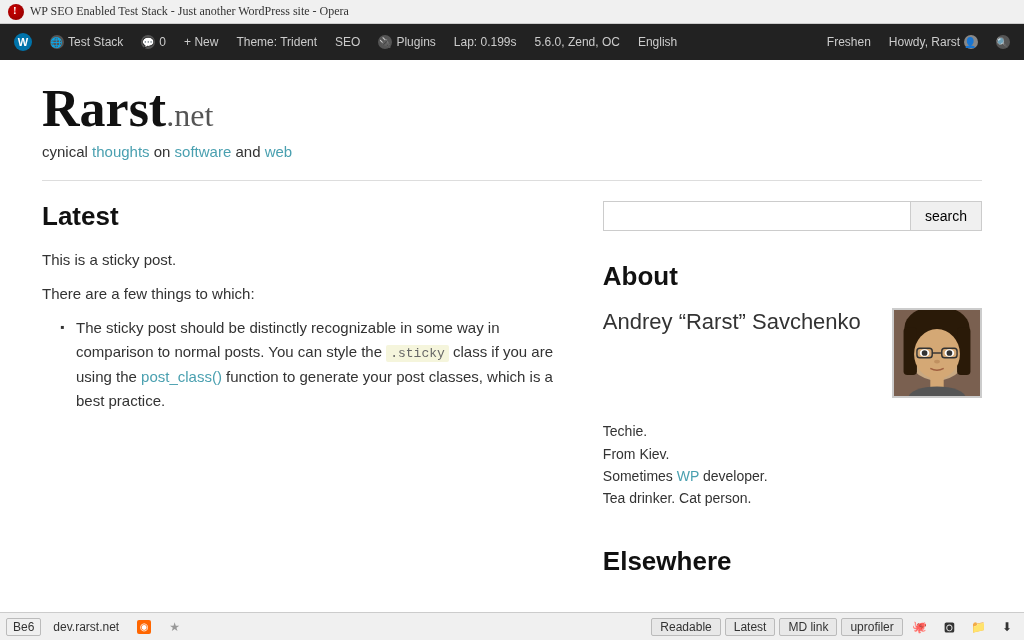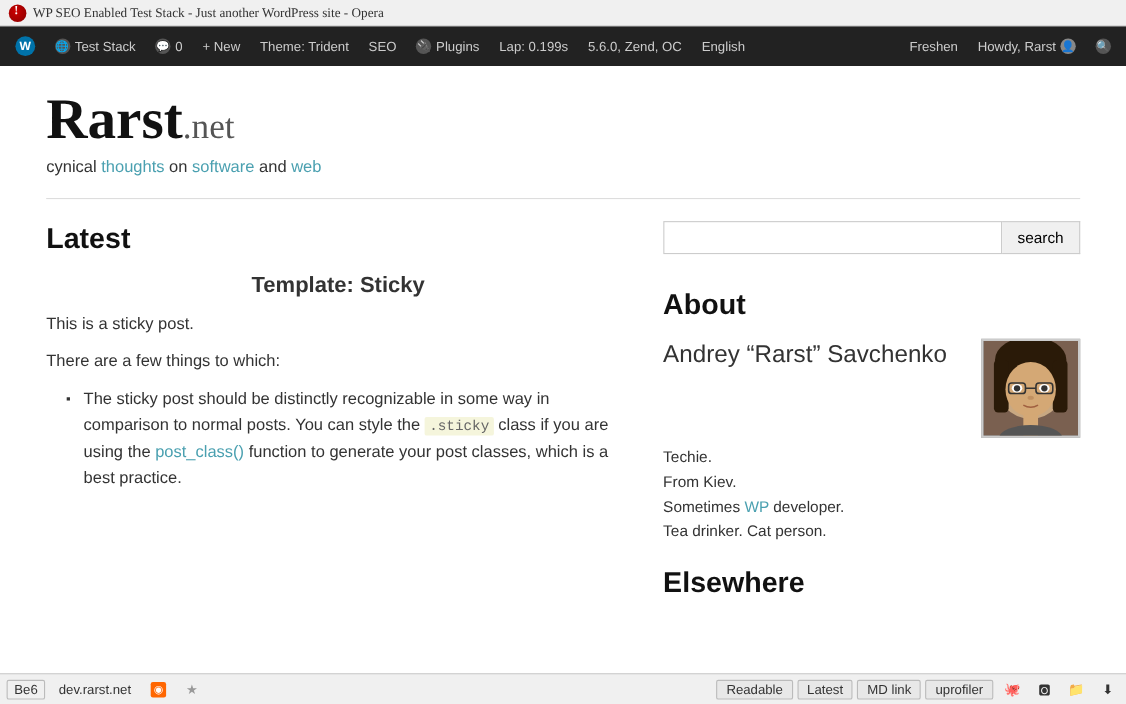--- a/index.html
+++ b/index.html
@@ -195,21 +195,21 @@
       font-size: 13px;
       padding: 1px 4px;
       border-radius: 2px;
     }
     .post-link { color: #4aa0b0; text-decoration: none; }
 
     
     .about-content {
       display: flex;
       flex-direction: column;
-      gap: 6px;
+      gap: 22px;
     }
     .about-info {
       display: flex;
       gap: 14px;
       align-items: flex-start;
     }
     .about-name {
       font-size: 22px;
       color: #333;
       font-family: Arial, sans-serif;
@@ -355,21 +355,20 @@
   </div>
 
   <hr class="divider">
 
   <div class="main-layout">
 
     <div class="content-col">
       <h2 class="section-heading">Latest</h2>
 
       <div>
-        <h3 class="post-title">Template: Sticky</h3>
         <p class="post-text">This is a sticky post.</p>
         <p class="post-text">There are a few things to which:</p>
         <ul class="post-list">
           <li>
             <span>The sticky post should be distinctly recognizable in some way in comparison to normal posts. You can style the </span><span class="inline-code">.sticky</span><span> class if you are using the </span><a class="post-link">post_class()</a><span> function to generate your post classes, which is a best practice.</span>
           </li>
         </ul>
       </div>
     </div>
 

